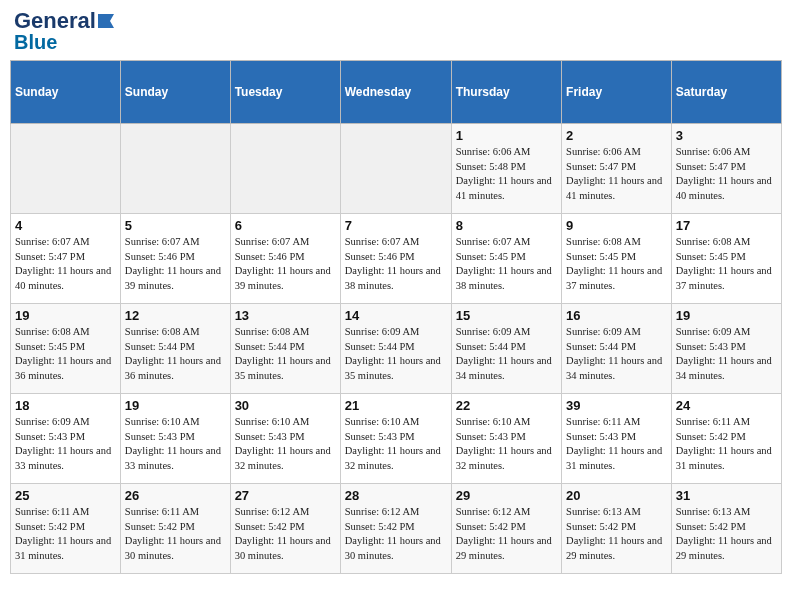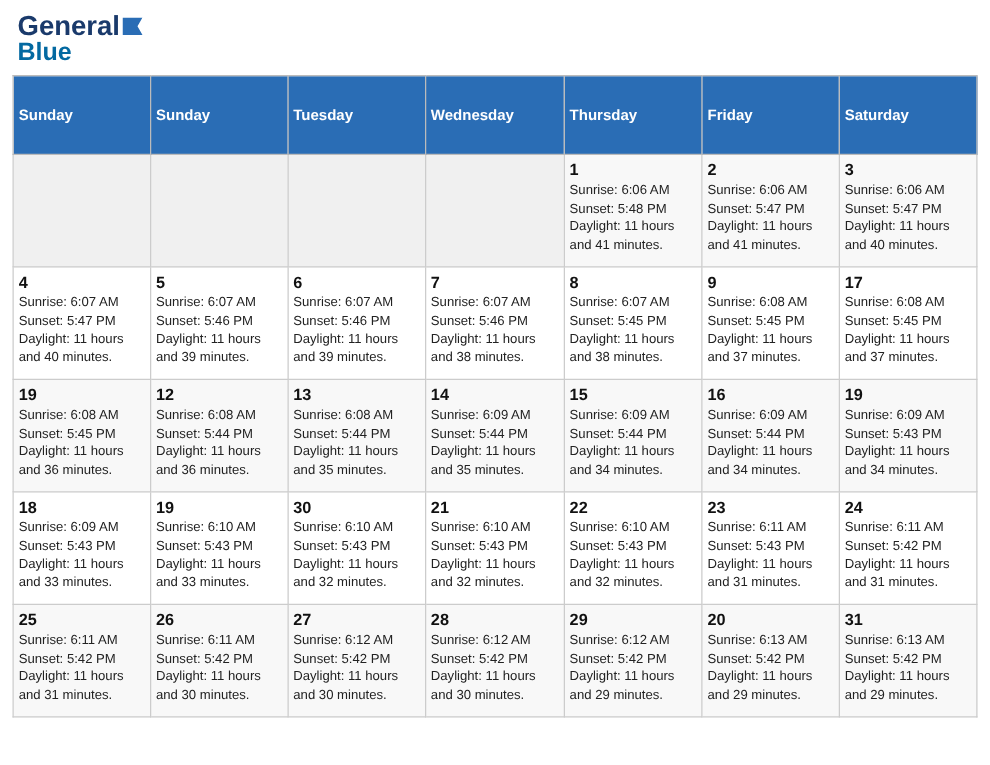--- a/index.html
+++ b/index.html
@@ -69,20 +69,21 @@
     .day-num {
       font-weight: bold;
       font-size: 13px;
       margin-bottom: 2px;
       color: #111;
     }
     .day-info {
       font-size: 10.5px;
       color: #222;
       line-height: 1.4;
+      font-family: Liberation Serif, serif;
     }
     .empty-cell {
       background: #f0f0f0 !important;
     }
   </style>
 </head>
 <body>
 
 <div class="header">
   <div class="logo">
@@ -250,21 +251,21 @@
           Sunrise: 6:10 AM<br>Sunset: 5:43 PM<br>Daylight: 11 hours and 32 minutes.
         </div>
       </td>
         <td>
         <div class="day-num">22</div>
         <div class="day-info">
           Sunrise: 6:10 AM<br>Sunset: 5:43 PM<br>Daylight: 11 hours and 32 minutes.
         </div>
       </td>
         <td>
-        <div class="day-num">23</div>
+        <div class="day-num">39</div>
         <div class="day-info">
           Sunrise: 6:11 AM<br>Sunset: 5:43 PM<br>Daylight: 11 hours and 31 minutes.
         </div>
       </td>
         <td>
         <div class="day-num">24</div>
         <div class="day-info">
           Sunrise: 6:11 AM<br>Sunset: 5:42 PM<br>Daylight: 11 hours and 31 minutes.
         </div>
       </td>

